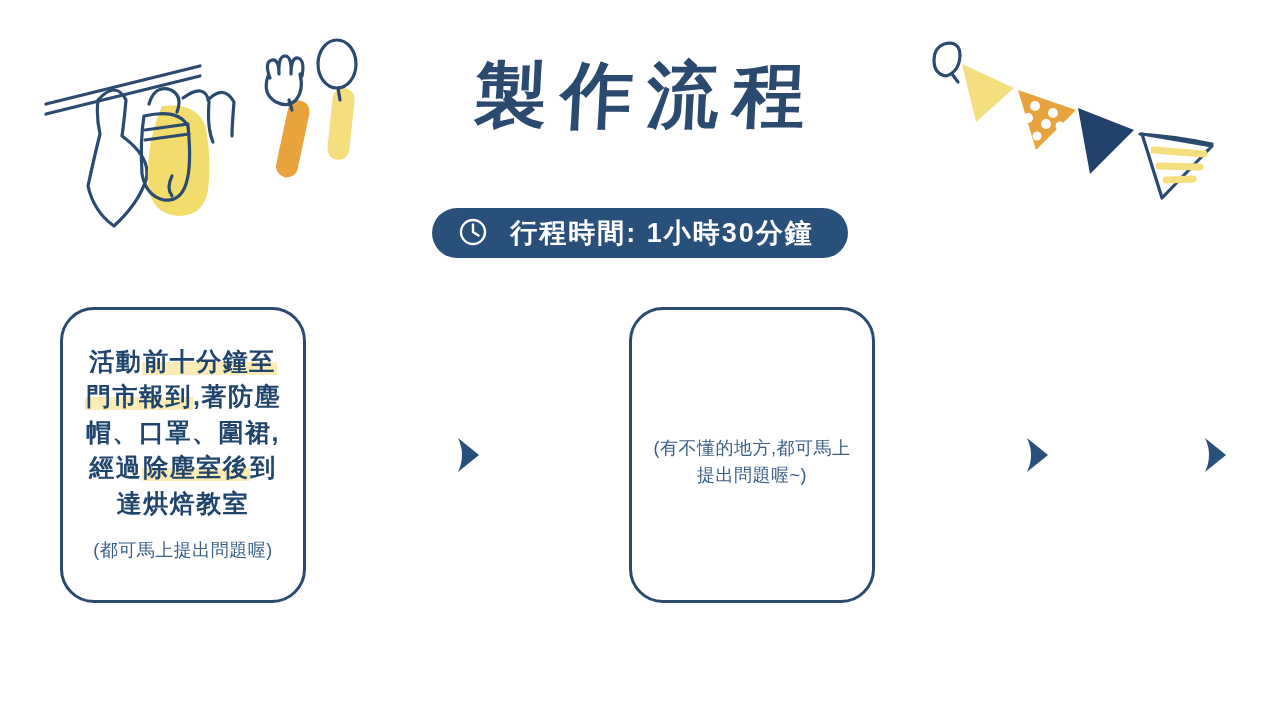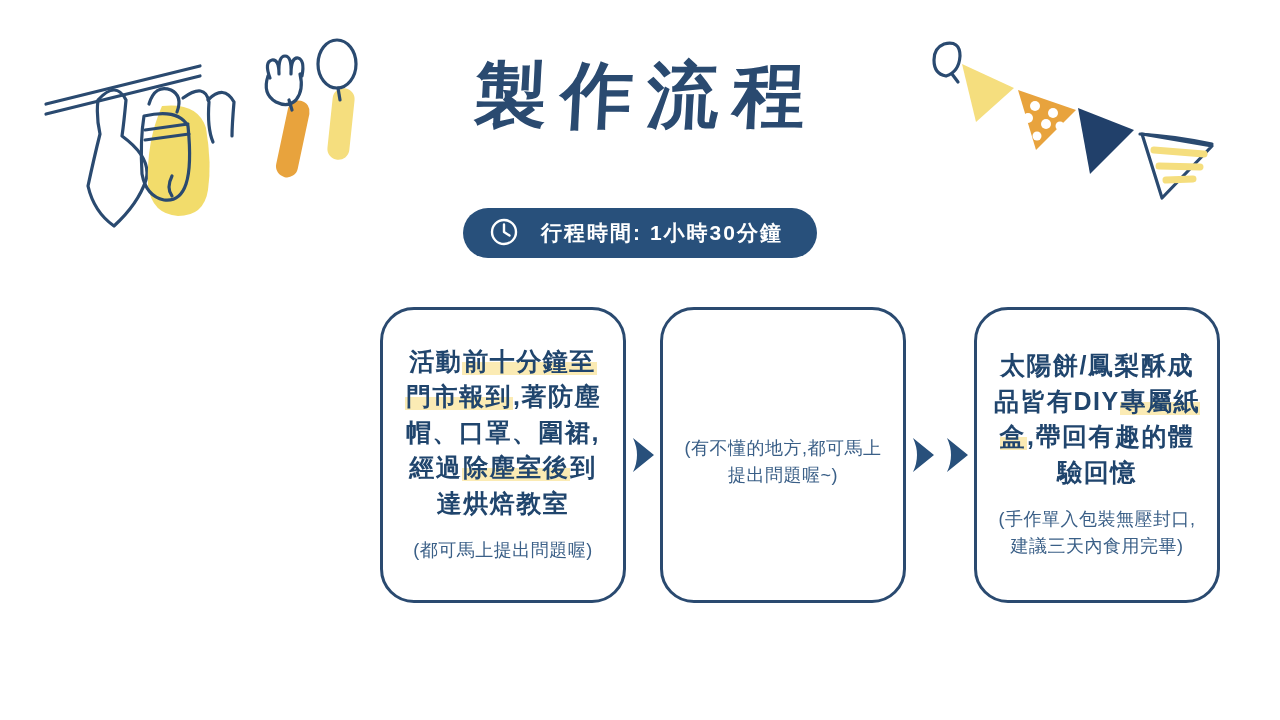--- a/index.html
+++ b/index.html
@@ -40,43 +40,43 @@
     padding-left: 14px;
     transform: skewX(-3deg);
   }
   .badge-wrap {
     position: absolute;
     left: 0; right: 0; top: 208px;
     text-align: center;
   }
   .duration-badge {
     display: inline-flex;
-    align-items: center;
+    align-items: flex-end;
     gap: 22px;
     background: #28507B;
     color: #ffffff;
     border-radius: 999px;
     padding: 9px 34px 11px 26px;
-    font-size: 21px;
+    font-size: 27px;
     font-weight: 700;
     letter-spacing: 2px;
     line-height: 1;
   }
   .clock-icon { display: block; flex: 0 0 auto; }
 
   
   .flow {
     position: absolute;
     left: 60px;
-    right: 60px;
+    right: 48px;
     top: 305px;
     height: 300px;
     display: flex;
     align-items: center;
-    justify-content: flex-end;
+    justify-content: space-between;
   }
   .step-card {
     position: relative;
     width: 246px;
     height: 296px;
     box-sizing: border-box;
     border: 3px solid #2A4A70;
     border-radius: 34px;
     background: #ffffff;
     display: flex;
@@ -202,18 +202,14 @@
 
   <svg class="arrow" viewBox="0 0 30 42" aria-hidden="true">
     <path d="M5 4 L26 21 L5 38 Q13 21 5 4 Z" fill="#28507B"></path>
   </svg>
 
 
   <svg class="arrow" viewBox="0 0 30 42" aria-hidden="true">
     <path d="M5 4 L26 21 L5 38 Q13 21 5 4 Z" fill="#28507B"></path>
   </svg>
 
-  <div class="step-card">
-    <div class="step-body"><span>太陽餅/鳳梨酥成品皆有DIY</span><span class="hl">專屬紙盒</span><span>,帶回有趣的體驗回憶</span></div>
-    <div class="step-note">(手作單入包裝無壓封口,建議三天內食用完畢)</div>
-  </div>
 
 </div>
 
 </body></html>

